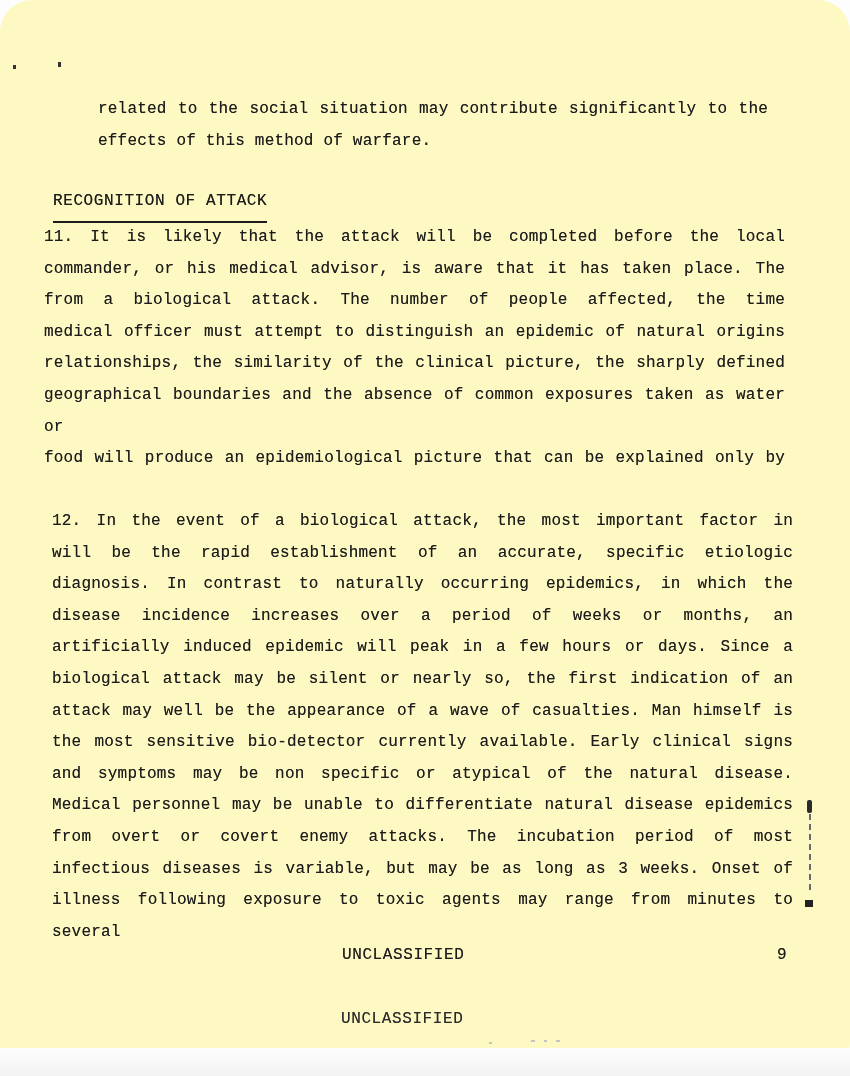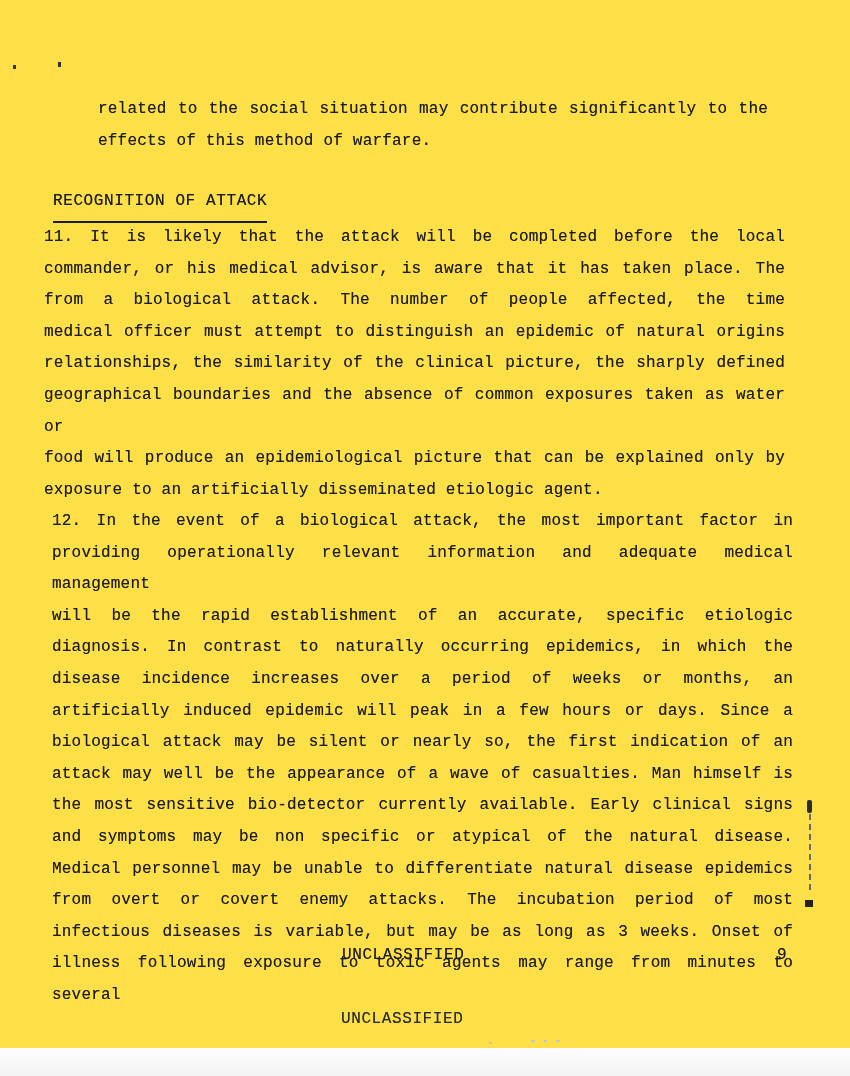--- a/index.html
+++ b/index.html
@@ -6,21 +6,22 @@
   body {
     width: 850px; height: 1076px;
     background: #fdfdfd;
     position: relative;
     overflow: hidden;
     font-family: "Liberation Mono", "DejaVu Sans Mono", monospace;
     color: #1c1c1c;
   }
   .page {
     position: absolute; inset: 0;
-    background: #fde047;
+    background: #fef9c3;
+    border-radius: 32px;
   }
   .textblock {
     position: absolute;
     font-size: 16px;
     line-height: 31.6px;
     text-shadow: 0 0 0.4px rgba(20,20,20,0.6);
     letter-spacing: 0.2px;
   }
   .line { white-space: normal; }
   .line.j { text-align: justify; text-align-last: justify; text-justify: inter-word; }
@@ -103,26 +104,24 @@
   </div>
 
   <div class="textblock para11">
       <div class="line j">11. It is likely that the attack will be completed before the local</div>
       <div class="line j">commander, or his medical advisor, is aware that it has taken place. The</div>
       <div class="line j">from a biological attack. The number of people affected, the time</div>
       <div class="line j">medical officer must attempt to distinguish an epidemic of natural origins</div>
       <div class="line j">relationships, the similarity of the clinical picture, the sharply defined</div>
       <div class="line j">geographical boundaries and the absence of common exposures taken as water or</div>
       <div class="line j">food will produce an epidemiological picture that can be explained only by</div>
-      <div class="line">exposure to an artificially disseminated etiologic agent.</div>
     </div>
 
   <div class="textblock para12">
       <div class="line j">12. In the event of a biological attack, the most important factor in</div>
-      <div class="line j">providing operationally relevant information and adequate medical management</div>
       <div class="line j">will be the rapid establishment of an accurate, specific etiologic</div>
       <div class="line j">diagnosis. In contrast to naturally occurring epidemics, in which the</div>
       <div class="line j">disease incidence increases over a period of weeks or months, an</div>
       <div class="line j">artificially induced epidemic will peak in a few hours or days. Since a</div>
       <div class="line j">biological attack may be silent or nearly so, the first indication of an</div>
       <div class="line j">attack may well be the appearance of a wave of casualties. Man himself is</div>
       <div class="line j">the most sensitive bio-detector currently available. Early clinical signs</div>
       <div class="line j">and symptoms may be non specific or atypical of the natural disease.</div>
       <div class="line j">Medical personnel may be unable to differentiate natural disease epidemics</div>
       <div class="line j">from overt or covert enemy attacks. The incubation period of most</div>

